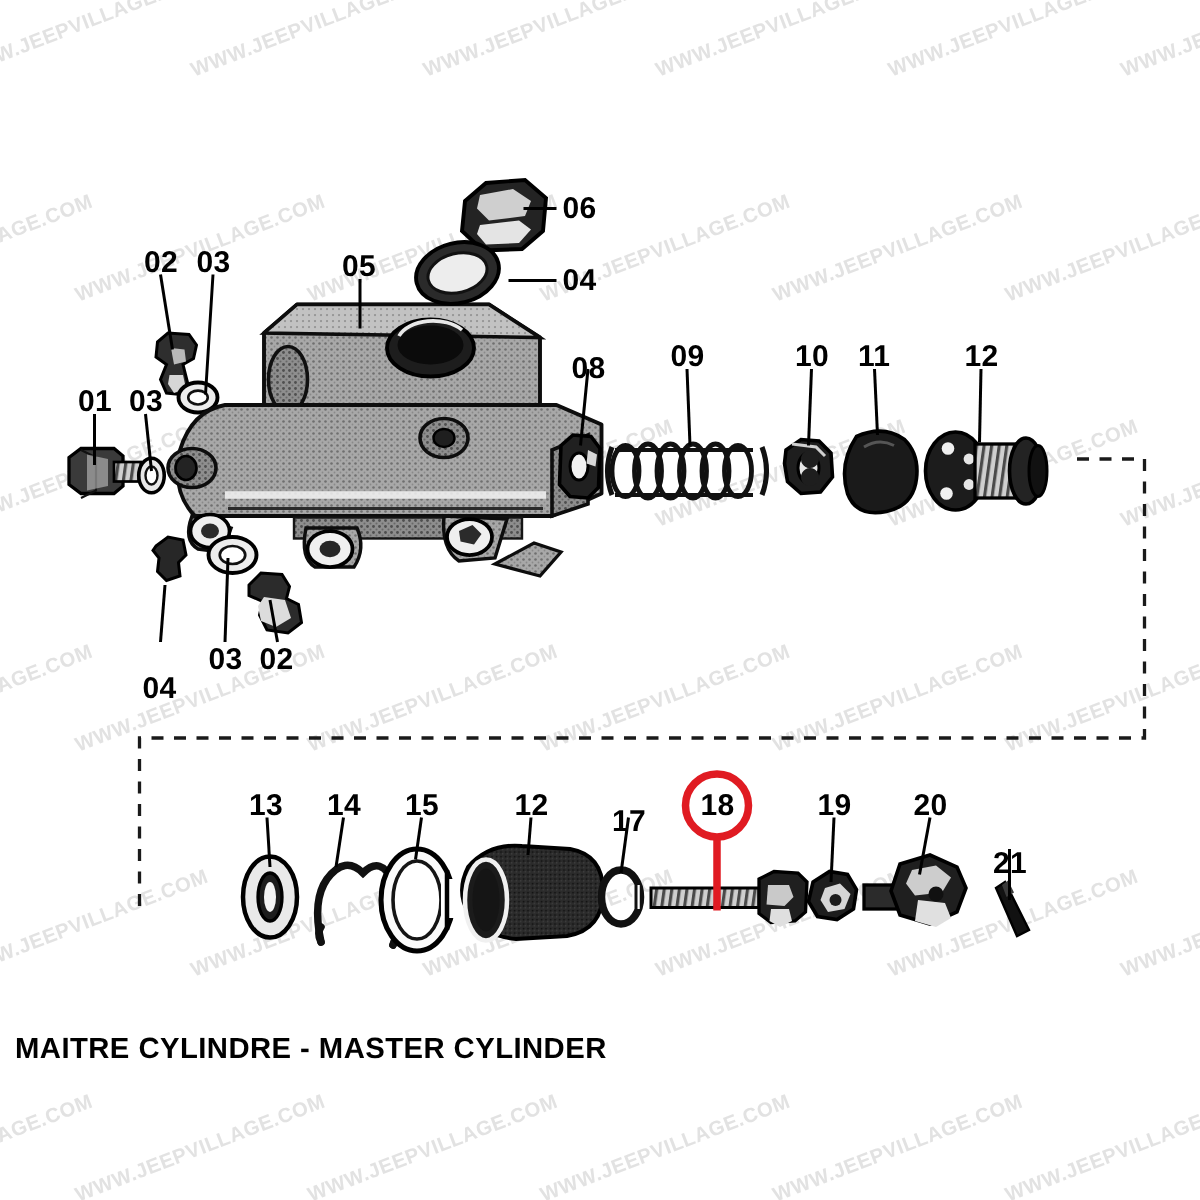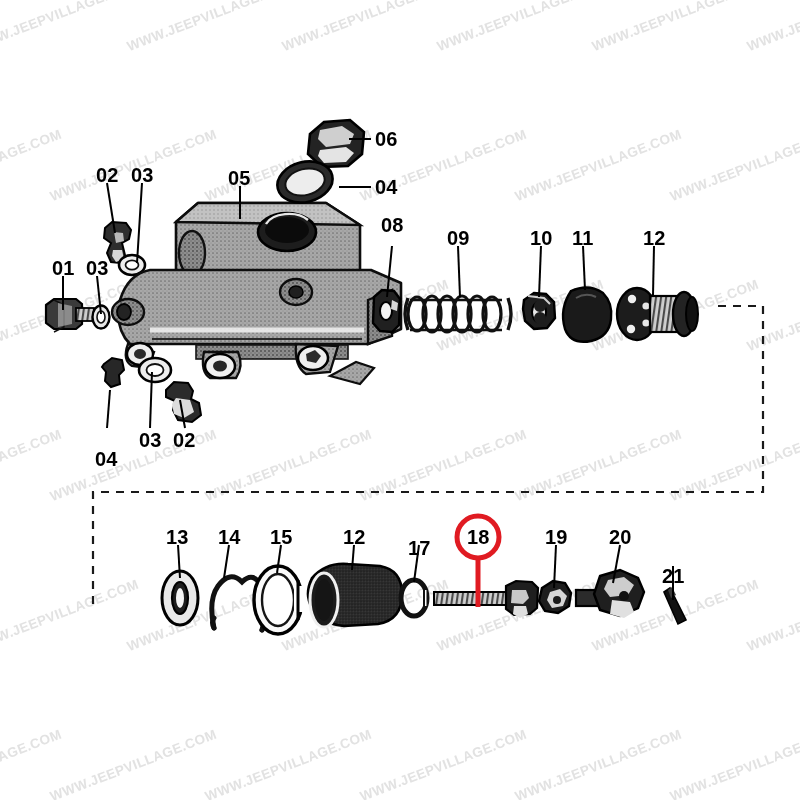--- a/index.html
+++ b/index.html
@@ -342,33 +342,34 @@
   </svg>
 
   <div id="labels">
       <div class="lbl" style="left: 52px; top: 258px;">01</div>
       <div class="lbl" style="left: 96px; top: 165px;">02</div>
       <div class="lbl" style="left: 131px; top: 165px;">03</div>
       <div class="lbl" style="left: 86px; top: 258px;">03</div>
       <div class="lbl" style="left: 228px; top: 168px;">05</div>
       <div class="lbl" style="left: 375px; top: 129px;">06</div>
       <div class="lbl" style="left: 375px; top: 177px;">04</div>
-      <div class="lbl" style="left: 381px; top: 215px;">08</div>
+      <div class="lbl" style="left: 381px; top: 236px;">08</div>
       <div class="lbl" style="left: 447px; top: 228px;">09</div>
       <div class="lbl" style="left: 530px; top: 228px;">10</div>
       <div class="lbl" style="left: 572px; top: 228px;">11</div>
       <div class="lbl" style="left: 643px; top: 228px;">12</div>
       <div class="lbl" style="left: 95px; top: 449px;">04</div>
       <div class="lbl" style="left: 139px; top: 430px;">03</div>
       <div class="lbl" style="left: 173px; top: 430px;">02</div>
       <div class="lbl" style="left: 166px; top: 527px;">13</div>
       <div class="lbl" style="left: 218px; top: 527px;">14</div>
       <div class="lbl" style="left: 270px; top: 527px;">15</div>
       <div class="lbl" style="left: 343px; top: 527px;">12</div>
       <div class="lbl" style="left: 408px; top: 527px; margin-top: 11px;">17</div>
       <div class="lbl" style="left: 467px; top: 527px;">18</div>
       <div class="lbl" style="left: 545px; top: 527px;">19</div>
       <div class="lbl" style="left: 609px; top: 527px;">20</div>
       <div class="lbl" style="left: 662px; top: 566px; text-align: center;">21</div>
     </div>
 
+  <div class="title">MAITRE CYLINDRE - MASTER CYLINDER</div>
 
 </div>
 
 </body></html>

